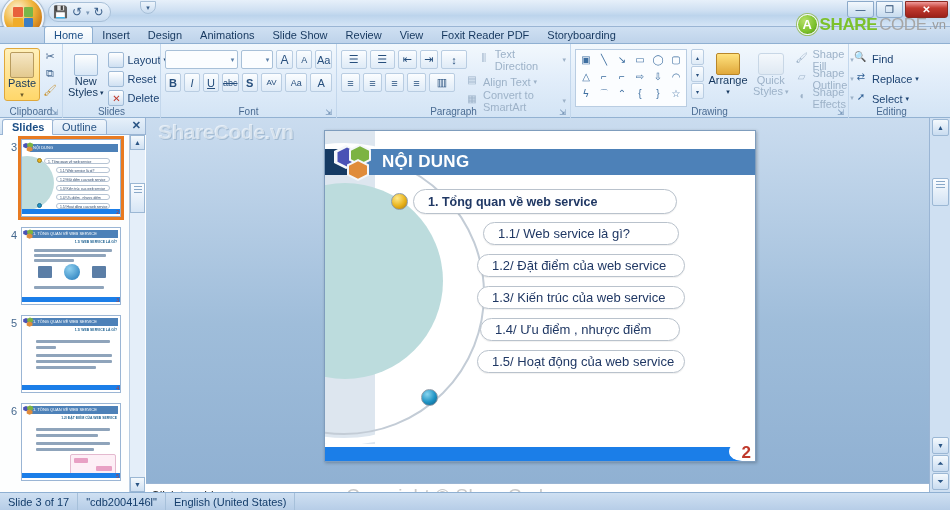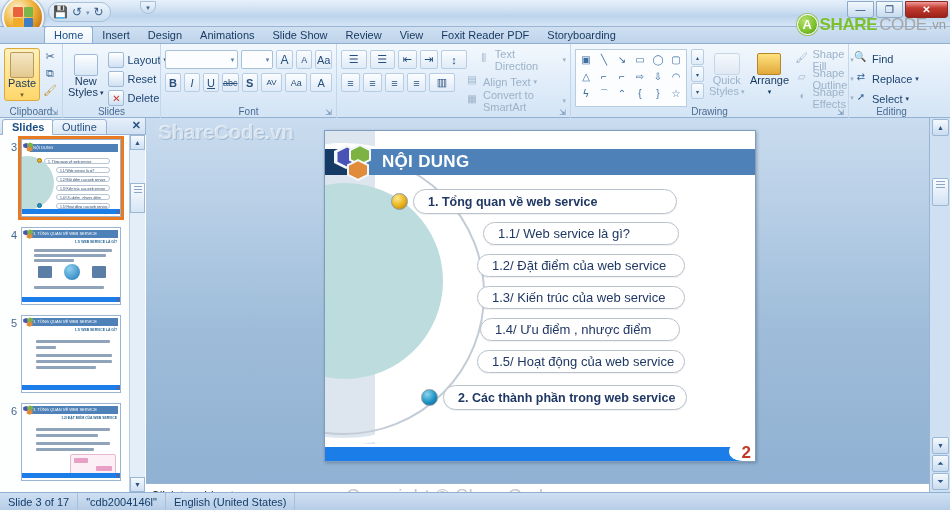--- a/index.html
+++ b/index.html
@@ -470,20 +470,21 @@
             <span>Align Text</span>
             <span style="font-size:7px">▾</span>
           </div>
         <div class="sm-row dis">
             <span class="ic" style="font-size:10px;text-align:center">▦</span>
             <span>Convert to SmartArt</span>
             <span style="font-size:7px">▾</span>
           </div>
       </div>
     </div>
+    <div class="group-label">Paragraph</div>
     <div class="dlg-launcher">⇲</div>
   </div>
 
   <div class="group" style="width:278px">
     <div style="display:flex;gap:4px;padding-top:3px">
       <div style="display:grid;grid-template-columns:repeat(6,18px);grid-auto-rows:17px;border:1px solid #b9cde2;background:#fbfdff;padding:1px">
         <span style="font-size:10px;text-align:center;color:#3d6ea0;line-height:17px">▣</span>
         <span style="font-size:10px;text-align:center;color:#3d6ea0;line-height:17px">╲</span>
         <span style="font-size:10px;text-align:center;color:#3d6ea0;line-height:17px">↘</span>
         <span style="font-size:10px;text-align:center;color:#3d6ea0;line-height:17px">▭</span>
@@ -500,32 +501,32 @@
         <span style="font-size:10px;text-align:center;color:#3d6ea0;line-height:17px">⌃</span>
         <span style="font-size:10px;text-align:center;color:#3d6ea0;line-height:17px">{</span>
         <span style="font-size:10px;text-align:center;color:#3d6ea0;line-height:17px">}</span>
         <span style="font-size:10px;text-align:center;color:#3d6ea0;line-height:17px">☆</span>
       </div>
       <div style="display:flex;flex-direction:column;gap:1px">
         <div class="btn-sm" style="width:13px;height:16px;font-size:6px">▴</div>
         <div class="btn-sm" style="width:13px;height:16px;font-size:6px">▾</div>
         <div class="btn-sm" style="width:13px;height:16px;font-size:6px">▾</div>
       </div>
+      <div class="big-btn" style="width:40px">
+        <span class="ic" style="width:24px;height:22px;background:linear-gradient(180deg,#ffe27f,#e0a83b);border:1px solid #b8862a"></span>
+        <span>Arrange</span>
+        <span style="font-size:7px">▾</span>
+      </div>
       <div class="big-btn" style="width:38px;color:#9db2c8">
         <span class="ic" style="width:26px;height:22px;background:linear-gradient(180deg,#f4f8fc,#dfe9f3);border:1px solid #c8d7e6;border-radius:3px"></span>
         <span>Quick</span>
         <span style="display:flex;gap:2px;align-items:center">
             <span>Styles</span>
             <span style="font-size:7px">▾</span>
           </span>
-      </div>
-      <div class="big-btn" style="width:40px">
-        <span class="ic" style="width:24px;height:22px;background:linear-gradient(180deg,#ffe27f,#e0a83b);border:1px solid #b8862a"></span>
-        <span>Arrange</span>
-        <span style="font-size:7px">▾</span>
       </div>
       <div style="display:flex;flex-direction:column;gap:1px;padding-top:2px">
         <div class="sm-row dis">
             <span class="ic" style="font-size:10px;text-align:center">🖌</span>
             <span>Shape Fill</span>
             <span style="font-size:7px">▾</span>
           </div>
         <div class="sm-row dis">
             <span class="ic" style="font-size:10px;text-align:center">▱</span>
             <span>Shape Outline</span>
@@ -713,21 +714,20 @@
     <div class="bullet-dot gold" style="left:66px;top:62px"></div>
     <div class="item lvl1" style="left:88px;top:58px;width:264px">1. Tổng quan về web service</div>
 
     <div class="item" style="left:158px;top:91px;width:196px">1.1/ Web service là gì?</div>
     <div class="item" style="left:152px;top:123px;width:208px">1.2/ Đặt điểm của web service</div>
     <div class="item" style="left:152px;top:155px;width:208px">1.3/ Kiến trúc của web service</div>
     <div class="item" style="left:155px;top:187px;width:200px">1.4/ Ưu điểm , nhược điểm</div>
     <div class="item" style="left:152px;top:219px;width:208px">1.5/ Hoạt động của web service</div>
 
     <div class="bullet-dot blue" style="left:96px;top:258px"></div>
-    <div class="item lvl1" style="left:118px;top:254px;width:244px">2. Các thành phần trong web service</div>
 
     <div class="sl-foot">
       <div class="sl-pg-bg"></div>
       <div class="sl-pgnum">2</div>
     </div>
   </div>
 </div>
 
 <div class="vscroll">
   <div class="sb-btn" style="top:1px">▲</div>

